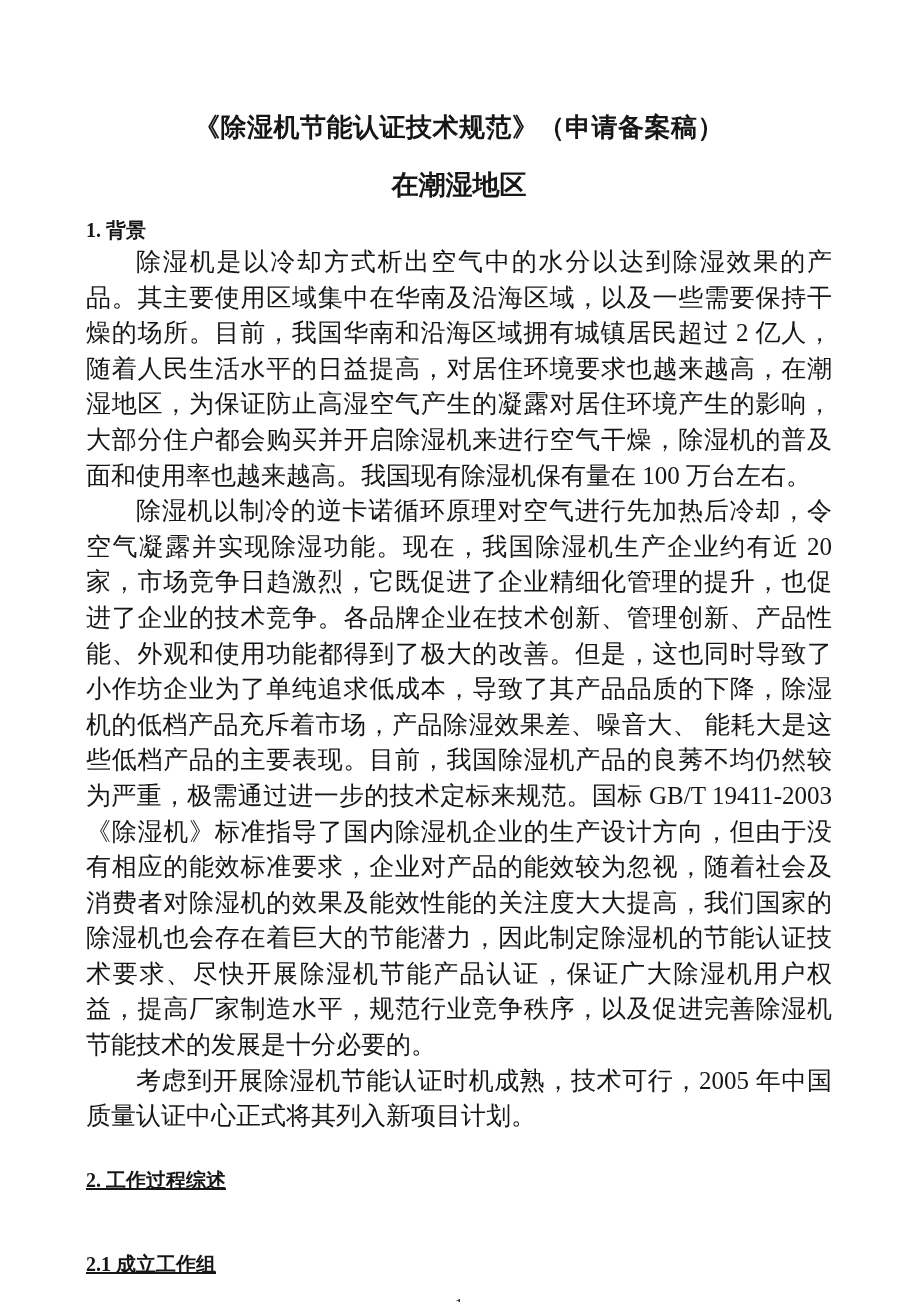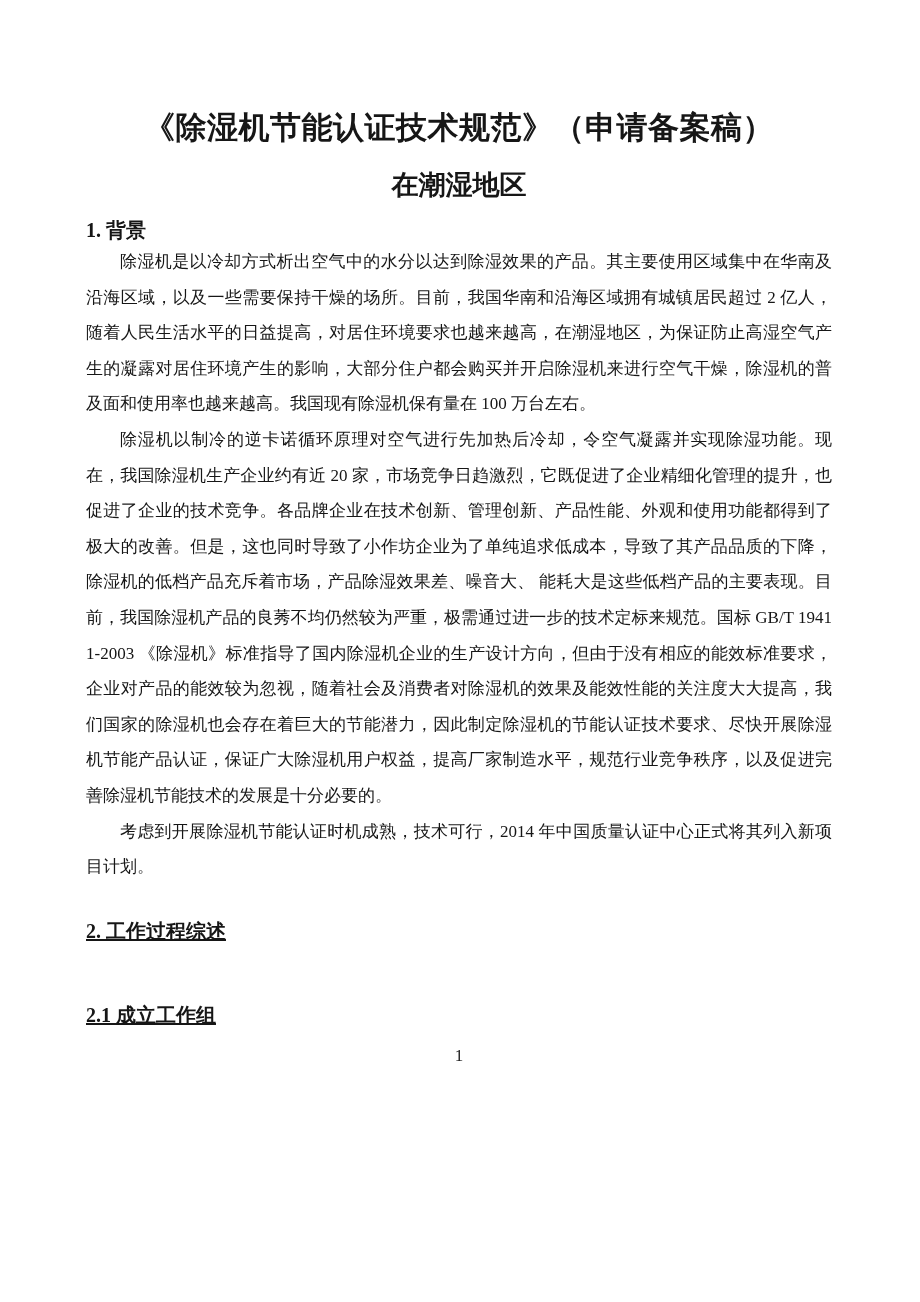--- a/index.html
+++ b/index.html
@@ -12,21 +12,21 @@
     width: 920px;
     height: 1302px;
     box-sizing: border-box;
     background: #ffffff;
     padding: 110px 88px 0 86px;
     overflow: hidden;
     font-family: "Liberation Serif", "DejaVu Serif", serif;
     color: #161616;
   }
   .doc-title {
-    font-size: 31px;
+    font-size: 26px;
     font-weight: bold;
     text-align: center;
     margin: 0;
     line-height: 36px;
     letter-spacing: 0.5px;
   }
   .doc-subtitle {
     font-size: 27px;
     font-weight: bold;
     text-align: center;
@@ -41,21 +41,21 @@
   }
   .sec-heading.spaced {
     margin-top: 32px;
     text-decoration: underline;
   }
   .sec-heading.spaced2 {
     margin-top: 56px;
     text-decoration: underline;
   }
   p.body {
-    font-size: 17px;
+    font-size: 25px;
     line-height: 35.6px;
     margin: 0;
     text-align: justify;
     text-justify: inter-ideograph;
     text-indent: 2em;
     word-break: break-all;
   }
   .page-number {
     margin-top: 16px;
     text-align: center;
@@ -70,21 +70,21 @@
 <div class="page">
 
   <h1 class="doc-title">《除湿机节能认证技术规范》（申请备案稿）</h1>
 
   <h2 class="doc-subtitle">在潮湿地区</h2>
 
   <section>
     <h3 class="sec-heading">1. 背景</h3>
     <p class="body">除湿机是以冷却方式析出空气中的水分以达到除湿效果的产品。其主要使用区域集中在华南及沿海区域，以及一些需要保持干燥的场所。目前，我国华南和沿海区域拥有城镇居民超过 2 亿人，随着人民生活水平的日益提高，对居住环境要求也越来越高，在潮湿地区，为保证防止高湿空气产生的凝露对居住环境产生的影响，大部分住户都会购买并开启除湿机来进行空气干燥，除湿机的普及面和使用率也越来越高。我国现有除湿机保有量在 100 万台左右。</p>
     <p class="body">除湿机以制冷的逆卡诺循环原理对空气进行先加热后冷却，令空气凝露并实现除湿功能。现在，我国除湿机生产企业约有近 20 家，市场竞争日趋激烈，它既促进了企业精细化管理的提升，也促进了企业的技术竞争。各品牌企业在技术创新、管理创新、产品性能、外观和使用功能都得到了极大的改善。但是，这也同时导致了小作坊企业为了单纯追求低成本，导致了其产品品质的下降，除湿机的低档产品充斥着市场，产品除湿效果差、噪音大、 能耗大是这些低档产品的主要表现。目前，我国除湿机产品的良莠不均仍然较为严重，极需通过进一步的技术定标来规范。国标 GB/T 19411-2003 《除湿机》标准指导了国内除湿机企业的生产设计方向，但由于没有相应的能效标准要求，企业对产品的能效较为忽视，随着社会及消费者对除湿机的效果及能效性能的关注度大大提高，我们国家的除湿机也会存在着巨大的节能潜力，因此制定除湿机的节能认证技术要求、尽快开展除湿机节能产品认证，保证广大除湿机用户权益，提高厂家制造水平，规范行业竞争秩序，以及促进完善除湿机节能技术的发展是十分必要的。</p>
-    <p class="body">考虑到开展除湿机节能认证时机成熟，技术可行，2014 年中国质量认证中心正式将其列入新项目计划。</p>
+    <p class="body">考虑到开展除湿机节能认证时机成熟，技术可行，2005 年中国质量认证中心正式将其列入新项目计划。</p>
   </section>
 
   <section>
     <h3 class="sec-heading spaced">2. 工作过程综述</h3>
   </section>
 
   <section>
     <h3 class="sec-heading spaced2">2.1 成立工作组</h3>
   </section>
 

